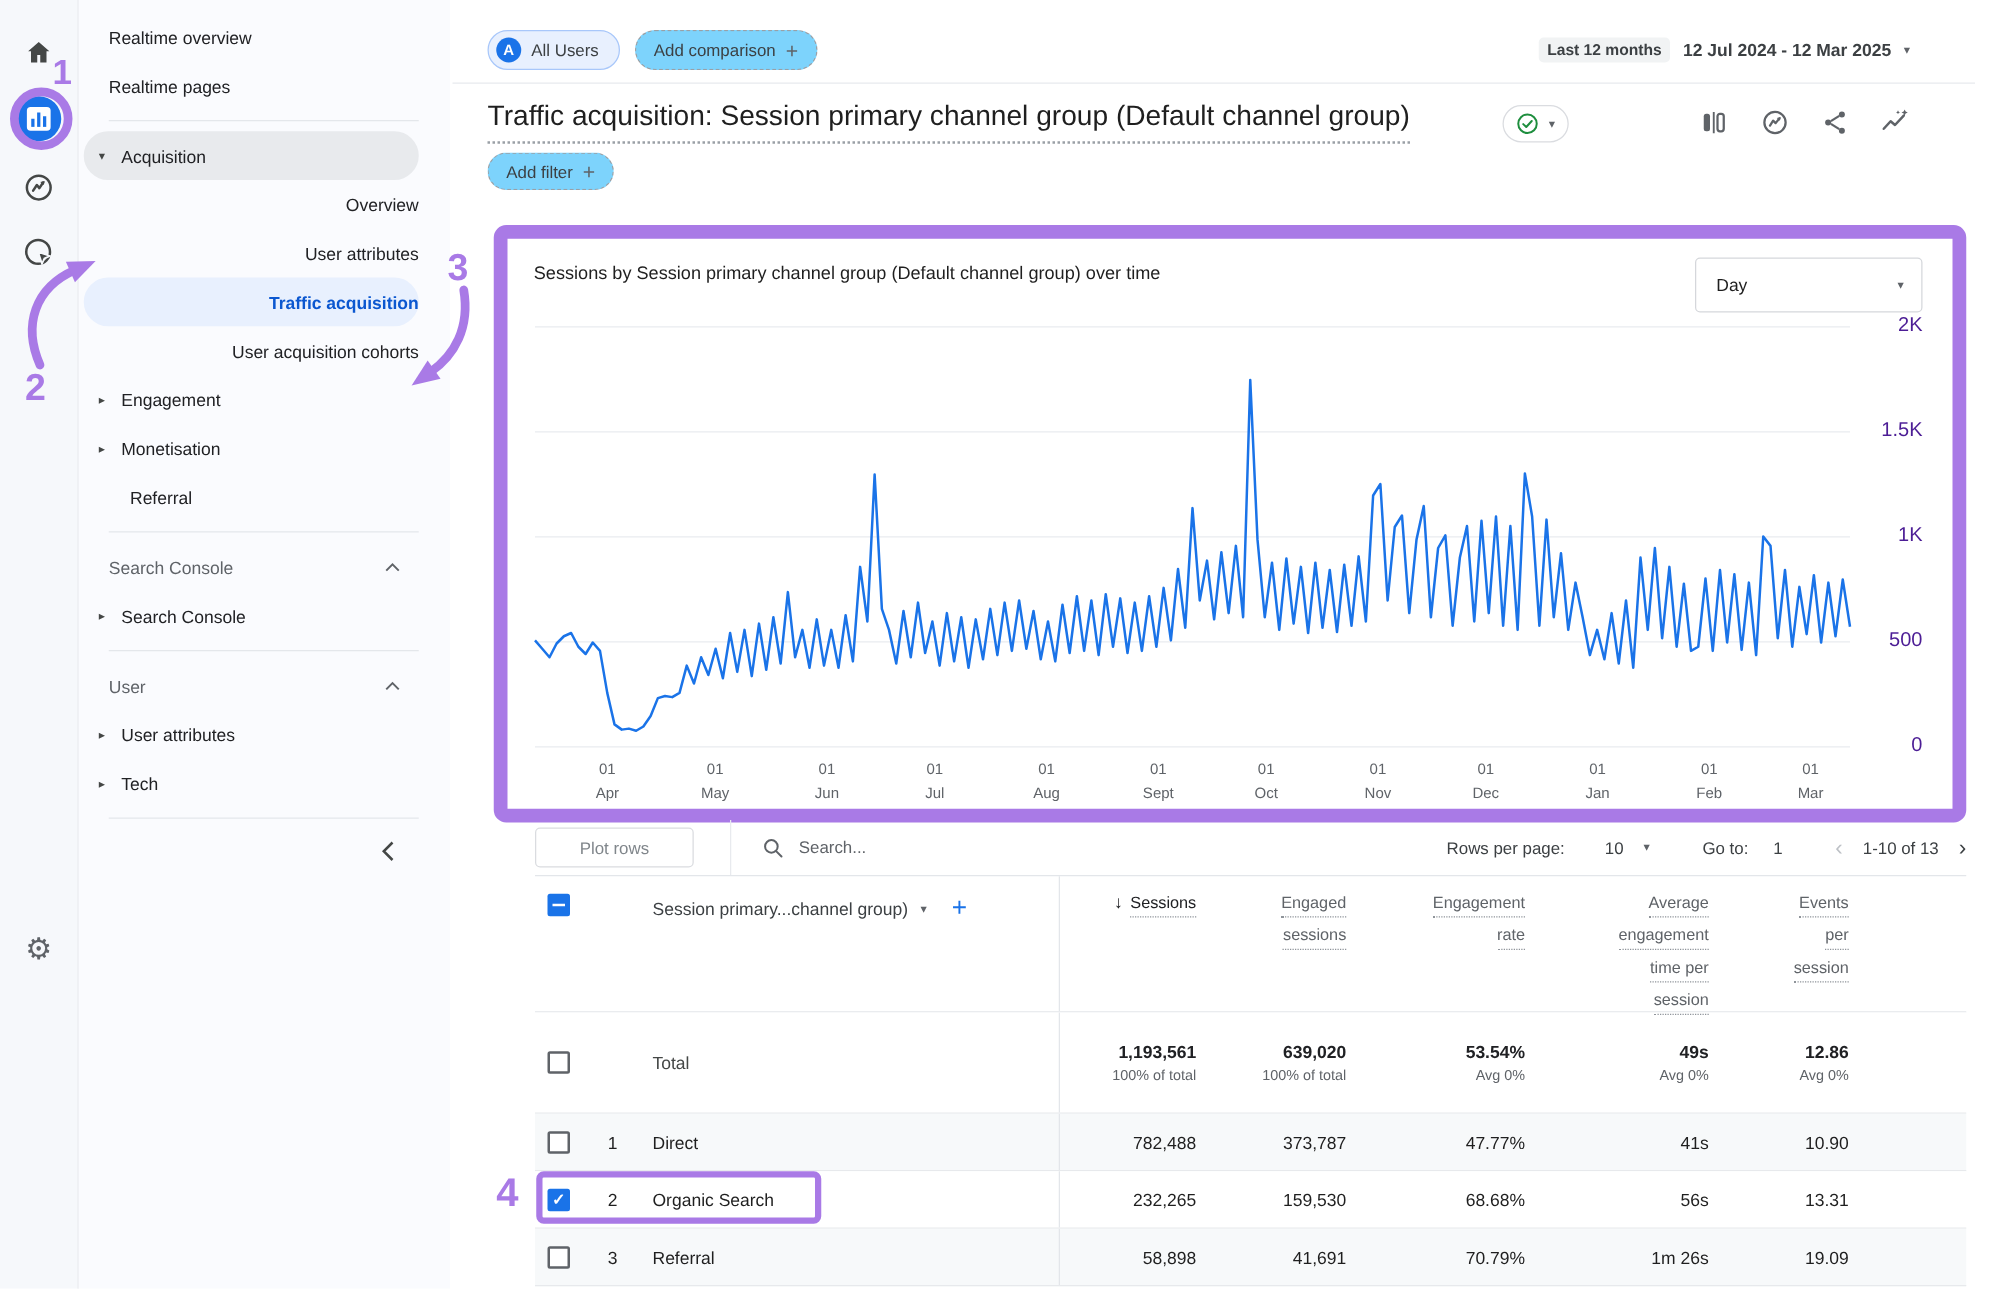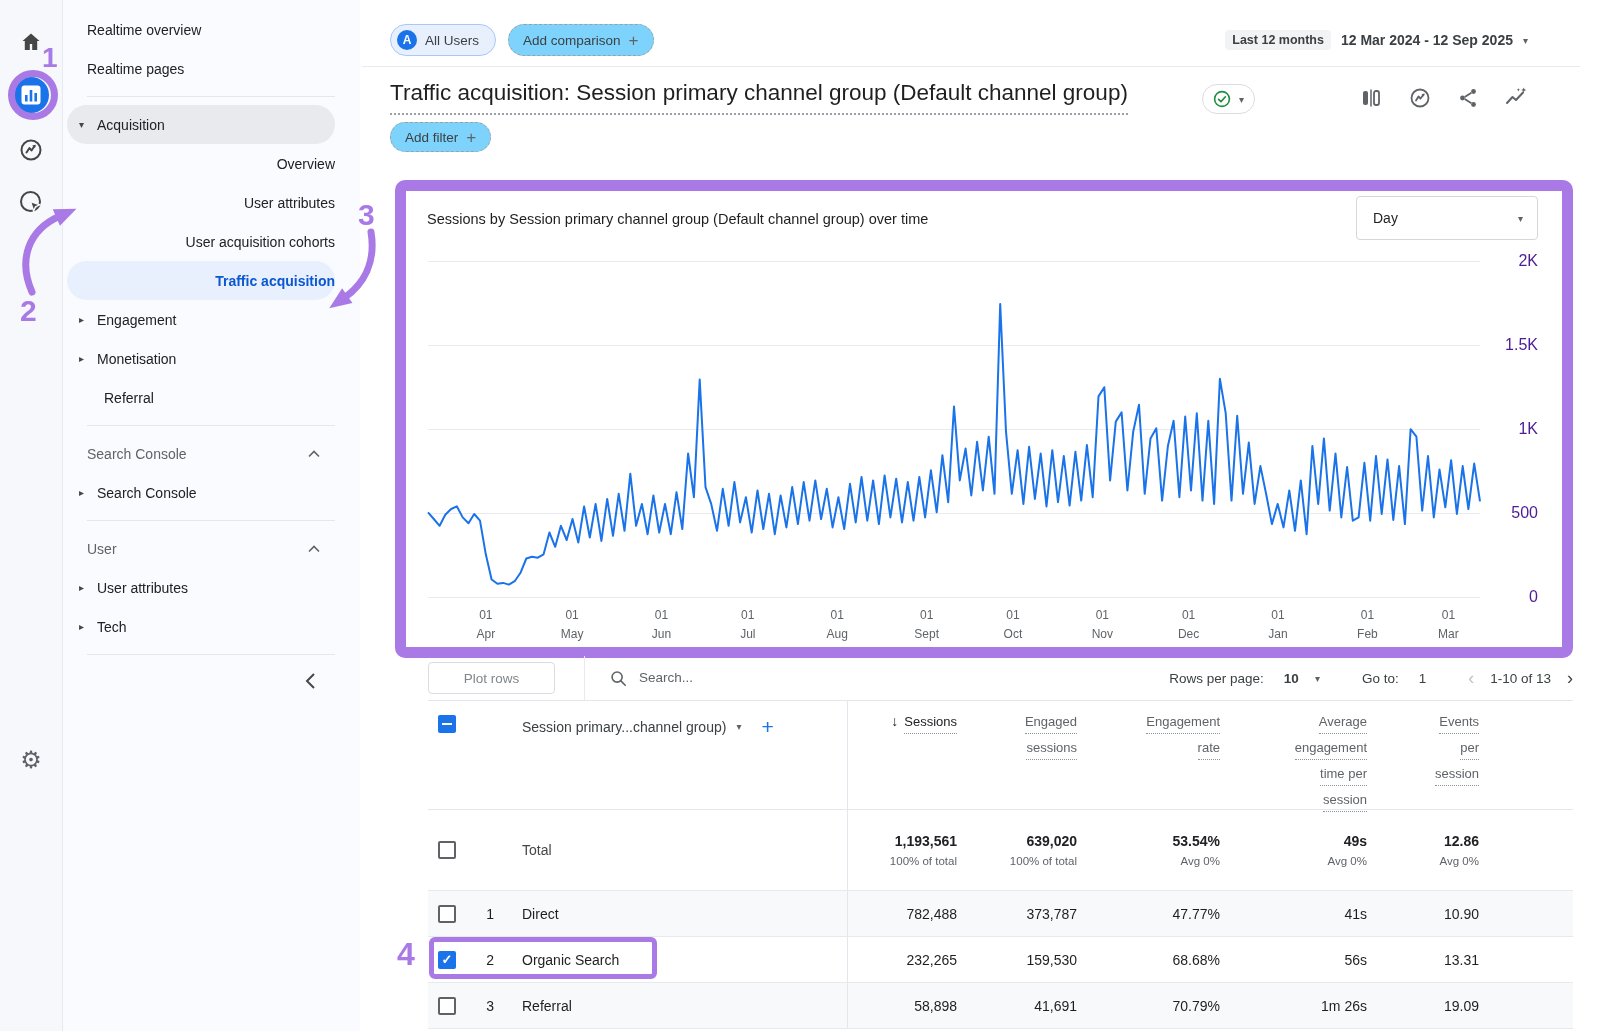--- a/index.html
+++ b/index.html
@@ -40,36 +40,36 @@
   .hdr-divider{position:absolute;left:362px;right:20px;top:66px;height:1px;background:#e8eaee;}
   .page-title{position:absolute;left:390px;top:80px;font-size:22.5px;color:#1f1f1f;padding-bottom:7px;border-bottom:2px dotted #9aa0a6;width:fit-content;}
   .check-pill{position:absolute;left:1202px;top:84px;height:28px;border:1px solid #dadce0;border-radius:15px;display:flex;align-items:center;padding:0 10px;gap:8px;background:#fff;cursor:pointer;}
   .toolbar{position:absolute;top:86px;right:72px;display:flex;gap:24px;align-items:center;}
   .tb-icon{width:24px;height:24px;cursor:pointer;}
   .add-filter{position:absolute;left:390px;top:122px;height:30px;}
   
   .chartbox{position:absolute;left:395px;top:180px;width:1178px;height:478px;border:11px solid var(--accent);border-radius:10px;background:#fff;box-sizing:border-box;}
   .chart-card{position:relative;width:100%;height:100%;}
   .chart-title{position:absolute;left:21px;top:20px;font-size:14.5px;color:#1f1f1f;}
-  .day-select{position:absolute;right:24px;top:5px;width:182px;height:44px;border:1px solid #d5d7db;border-radius:4px;display:flex;align-items:center;justify-content:space-between;padding:0 14px 0 16px;box-sizing:border-box;font-size:14px;color:#1f1f1f;cursor:pointer;background:#fff;}
+  .day-select{position:absolute;right:24px;top:15px;width:182px;height:44px;border:1px solid #d5d7db;border-radius:4px;display:flex;align-items:center;justify-content:space-between;padding:0 14px 0 16px;box-sizing:border-box;font-size:14px;color:#1f1f1f;cursor:pointer;background:#fff;}
   .plot{position:absolute;left:22px;top:71px;width:1052px;height:336px;}
   .gridline{position:absolute;left:0;right:0;height:1px;background:#e9ebef;}
   .ytick{position:absolute;right:-58px;width:50px;text-align:right;font-size:16px;color:#4c1d95;}
   .xtick{position:absolute;top:calc(100% + 8px);transform:translateX(-50%);text-align:center;font-size:12px;color:#5f6368;line-height:1.55;}
   .lineplot{position:absolute;left:0;top:0;width:100%;height:100%;overflow:visible;}
   
   .table{position:absolute;left:428px;top:656px;width:1145px;}
   .controls{display:flex;align-items:center;height:44px;}
   .plot-rows-btn{width:125px;height:30px;border:1px solid #dadce0;border-radius:4px;color:#80868b;font-size:13.5px;display:flex;align-items:center;justify-content:center;cursor:default;background:#fff;}
   .ctrl-vdiv{width:1px;height:44px;background:#e8eaee;margin-left:29px;}
   .search-wrap{display:flex;align-items:flex-start;gap:10px;margin-left:24px;}
   .search-input{border:none;outline:none;background:transparent;font-size:13.5px;color:#3c4043;width:230px;font-family:"Liberation Sans",sans-serif;}
   .search-input::placeholder{color:#5f6368;}
   .ctrl-right{margin-left:auto;display:flex;align-items:center;font-size:13.5px;color:#3c4043;}
-  .rpp-val{margin-left:20px;font-weight:bold;}
+  .rpp-val{margin-left:32px;}
   .rpp-caret{margin-left:16px;}
   .goto-label{margin-left:42px;}
   .goto-val{margin-left:20px;}
   .pag-prev{margin-left:42px;color:#bdc1c6;font-size:18px;cursor:default;}
   .pag-range{margin-left:16px;}
   .pag-next{margin-left:16px;color:#3c4043;font-size:18px;cursor:pointer;}
   .thead{display:flex;align-items:stretch;height:110px;border-top:1px solid #e3e6ea;border-bottom:1px solid #e3e6ea;box-sizing:border-box;}
   .dimcell{width:420px;flex:none;position:relative;border-right:1px solid #e3e6ea;box-sizing:border-box;}
   .cb{width:18px;height:18px;border-radius:2px;box-sizing:border-box;position:absolute;left:10px;top:50%;transform:translateY(-50%);cursor:pointer;}
   .cb.off{border:2px solid #5f6368;background:#fff;}
@@ -152,25 +152,25 @@
     <div class="nav-item t-expand ind0 activepill">
       <span class="caret">▾</span>
       <span class="nav-label">Acquisition</span>
     </div>
     <div class="nav-item t-link ind2">
       <span class="nav-label">Overview</span>
     </div>
     <div class="nav-item t-link ind2">
       <span class="nav-label">User attributes</span>
     </div>
+    <div class="nav-item t-link ind2 selected">
+      <span class="nav-label">Traffic acquisition</span>
+    </div>
     <div class="nav-item t-link ind2">
       <span class="nav-label">User acquisition cohorts</span>
-    </div>
-    <div class="nav-item t-link ind2 selected">
-      <span class="nav-label">Traffic acquisition</span>
     </div>
     <div class="nav-item t-expand ind0">
       <span class="caret">▸</span>
       <span class="nav-label">Engagement</span>
     </div>
     <div class="nav-item t-expand ind0">
       <span class="caret">▸</span>
       <span class="nav-label">Monetisation</span>
     </div>
     <div class="nav-item t-link ind1">
@@ -216,21 +216,21 @@
     <span class="pill-label">All Users</span>
   </div>
   <div class="pill dashed">
     <span class="pill-label">Add comparison</span>
     <span class="plus">+</span>
   </div>
 </div>
 
 <div class="date-block">
   <span class="date-chip">Last 12 months</span>
-  <span class="date-text">12 Mar 2024 - 12 Sep 2025</span>
+  <span class="date-text">12 Jul 2024 - 12 Mar 2025</span>
   <span class="tiny-caret">▾</span>
 </div>
 
 <div class="hdr-divider"></div>
 
 <div class="page-title">Traffic acquisition: Session primary channel group (Default channel group)</div>
 
 <div class="check-pill">
   <svg width="18" height="18" viewBox="0 0 18 18">
     <circle cx="9" cy="9" r="7.4" fill="none" stroke="#1e8e3e" stroke-width="1.6"></circle>

